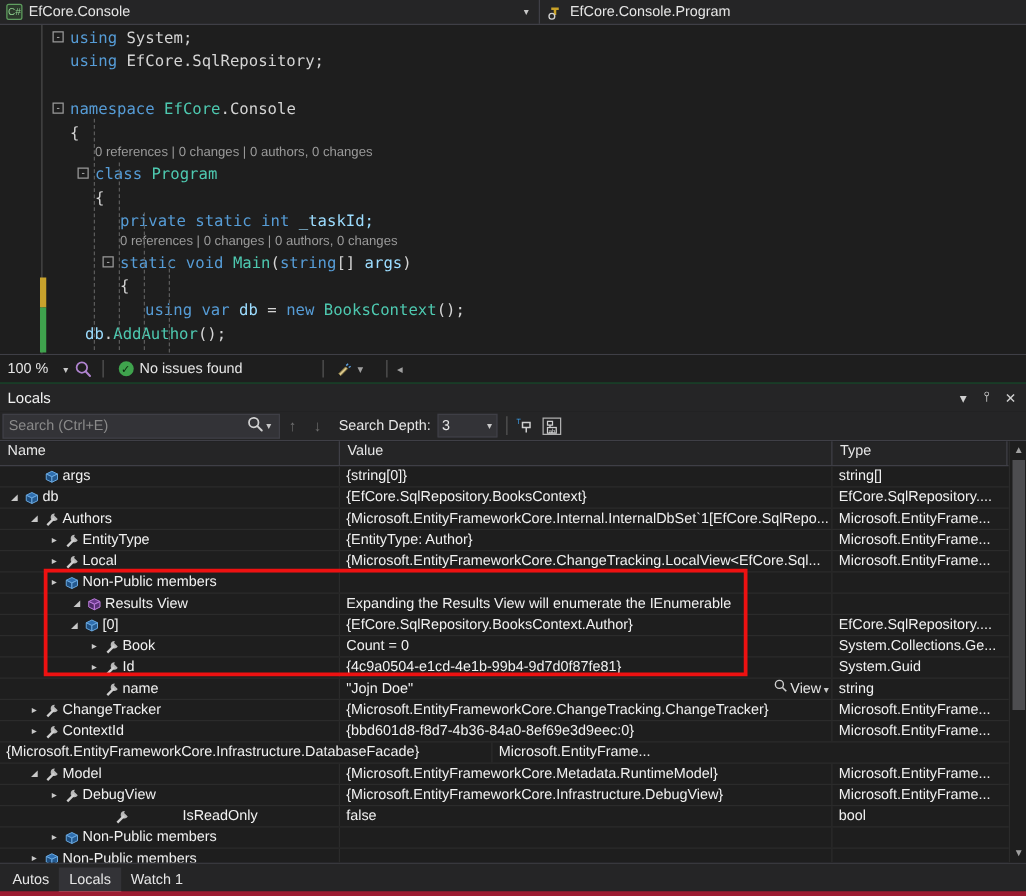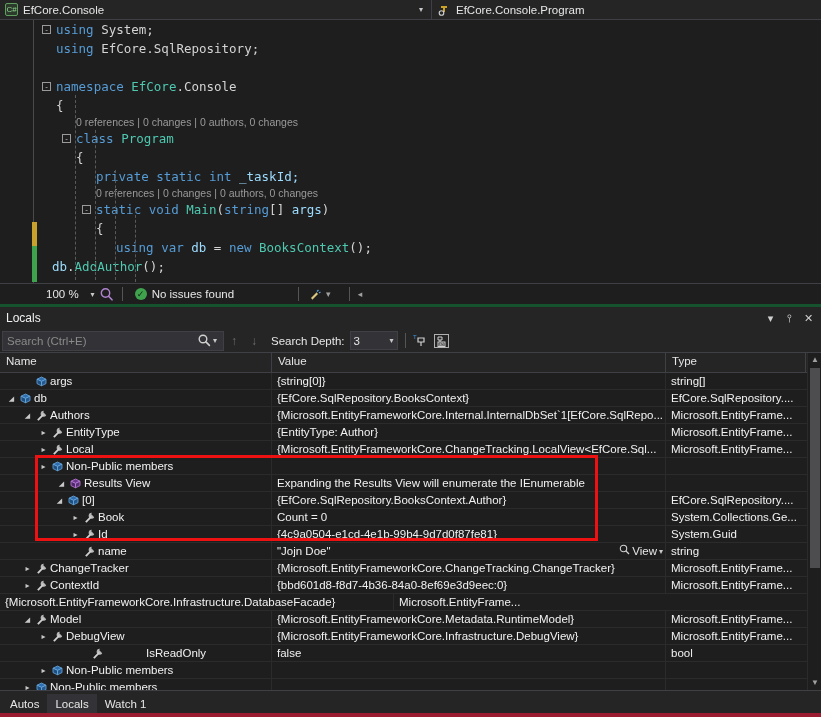--- a/index.html
+++ b/index.html
@@ -90,22 +90,22 @@
     position: absolute; top: 0; width: 0; height: 100%;
     border-left: 1px dashed #5a5a5a;
   }
 
   
   .statusbar {
     display: flex; align-items: center;
     height: 24px;
     background: #1e1e1e;
     border-top: 1px solid #3f3f46;
-    border-bottom: 3px solid #14532d;
-    font-size: 11.5px; color: #e6e6e6; padding-left: 40px;
+    border-bottom: 1px solid #14532d;
+    font-size: 11.5px; color: #e6e6e6;
   }
   .zoom-box {
     display: flex; align-items: center;
     padding: 0 4px 0 6px; min-width: 56px;
   }
   .zoom-caret { margin-left: 12px; font-size: 8px; color: #c8c8c8; }
   .sb-sep { width: 1px; height: 14px; background: #555; margin: 0 8px; }
   .sb-item { display: flex; align-items: center; gap: 5px; padding: 0 4px; }
   .ok-dot {
     width: 12px; height: 12px; border-radius: 50%;
@@ -286,21 +286,21 @@
         <div class="cline" style="padding-left: 56px;"><span class="collapser" style="left: 42px;">-</span><span class="k">namespace </span><span class="t">EfCore</span><span class="p">.Console</span></div>
         <div class="cline" style="padding-left: 56px;"><span class="p">{</span></div>
         <div class="cline meta" style="padding-left: 76px;">0 references | 0 changes | 0 authors, 0 changes</div>
         <div class="cline" style="padding-left: 76px;"><span class="collapser" style="left: 62px;">-</span><span class="k">class </span><span class="t">Program</span></div>
         <div class="cline" style="padding-left: 76px;"><span class="p">{</span></div>
         <div class="cline" style="padding-left: 96px;"><span class="k">private static int </span><span class="v">_taskId;</span></div>
         <div class="cline meta" style="padding-left: 96px;">0 references | 0 changes | 0 authors, 0 changes</div>
         <div class="cline" style="padding-left: 96px;"><span class="collapser" style="left: 82px;">-</span><span class="k">static void </span><span class="t">Main</span><span class="p">(</span><span class="k">string</span><span class="p">[] </span><span class="v">args</span><span class="p">)</span></div>
         <div class="cline" style="padding-left: 96px;"><span class="p">{</span></div>
         <div class="cline" style="padding-left: 116px;"><span class="k">using </span><span class="k">var </span><span class="v">db </span><span class="p">= </span><span class="k">new </span><span class="t">BooksContext</span><span class="p">();</span></div>
-        <div class="cline" style="padding-left: 52px;"><span class="v">db</span><span class="p">.</span><span class="t">AddAuthor</span><span class="p">();</span></div>
+        <div class="cline" style="padding-left: 68px;"><span class="v">db</span><span class="p">.</span><span class="t">AddAuthor</span><span class="p">();</span></div>
         <div class="cline">&nbsp;</div>
       </div>
   <div class="structline" style="left: 75px; top: 75px; height: 185px;"></div>
       <div class="structline" style="left: 95px; top: 110px; height: 150px;"></div>
       <div class="structline" style="left: 115px; top: 150px; height: 110px;"></div>
       <div class="structline" style="left: 135px; top: 190px; height: 72px;"></div>
     </div>
 
   <div class="statusbar">
     <div class="zoom-box">

